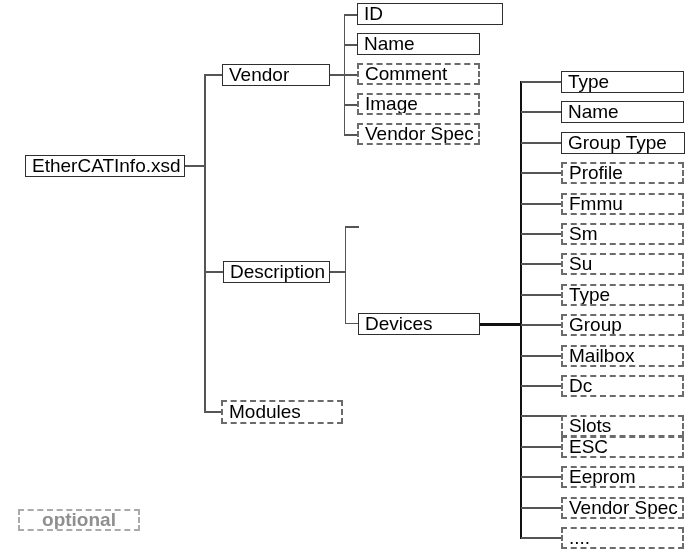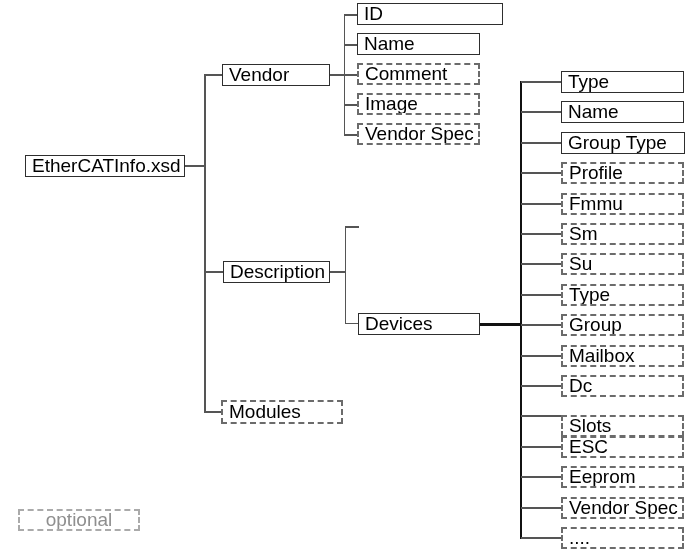--- a/index.html
+++ b/index.html
@@ -25,21 +25,21 @@
     z-index:2;
   }
   .solid    { border:1.5px solid #2e2e2e; }
   .optional { border:2px dashed #6b6b6b; }
   .legend-box {
     color:#8f8f8f;
     justify-content:center;
     padding-left:0;
   }
   .legend-solid  { border:1.5px solid #a6a6a6; }
-  .legend-dashed { border:2px dashed #aaaaaa; }
+  .legend-dashed { border:2px dashed #aaaaaa;font-weight:bold; }
   .hline { position:absolute; height:1.5px; background:#555555; z-index:1; }
   .vline { position:absolute; width:1.5px;  background:#555555; z-index:1; }
   .thick-h { position:absolute; height:3px; background:#111111; z-index:1; }
   .thick-v { position:absolute; width:2px;  background:#111111; z-index:1; }
 </style>
 </head>
 <body>
 
 <div class="canvas">
 

